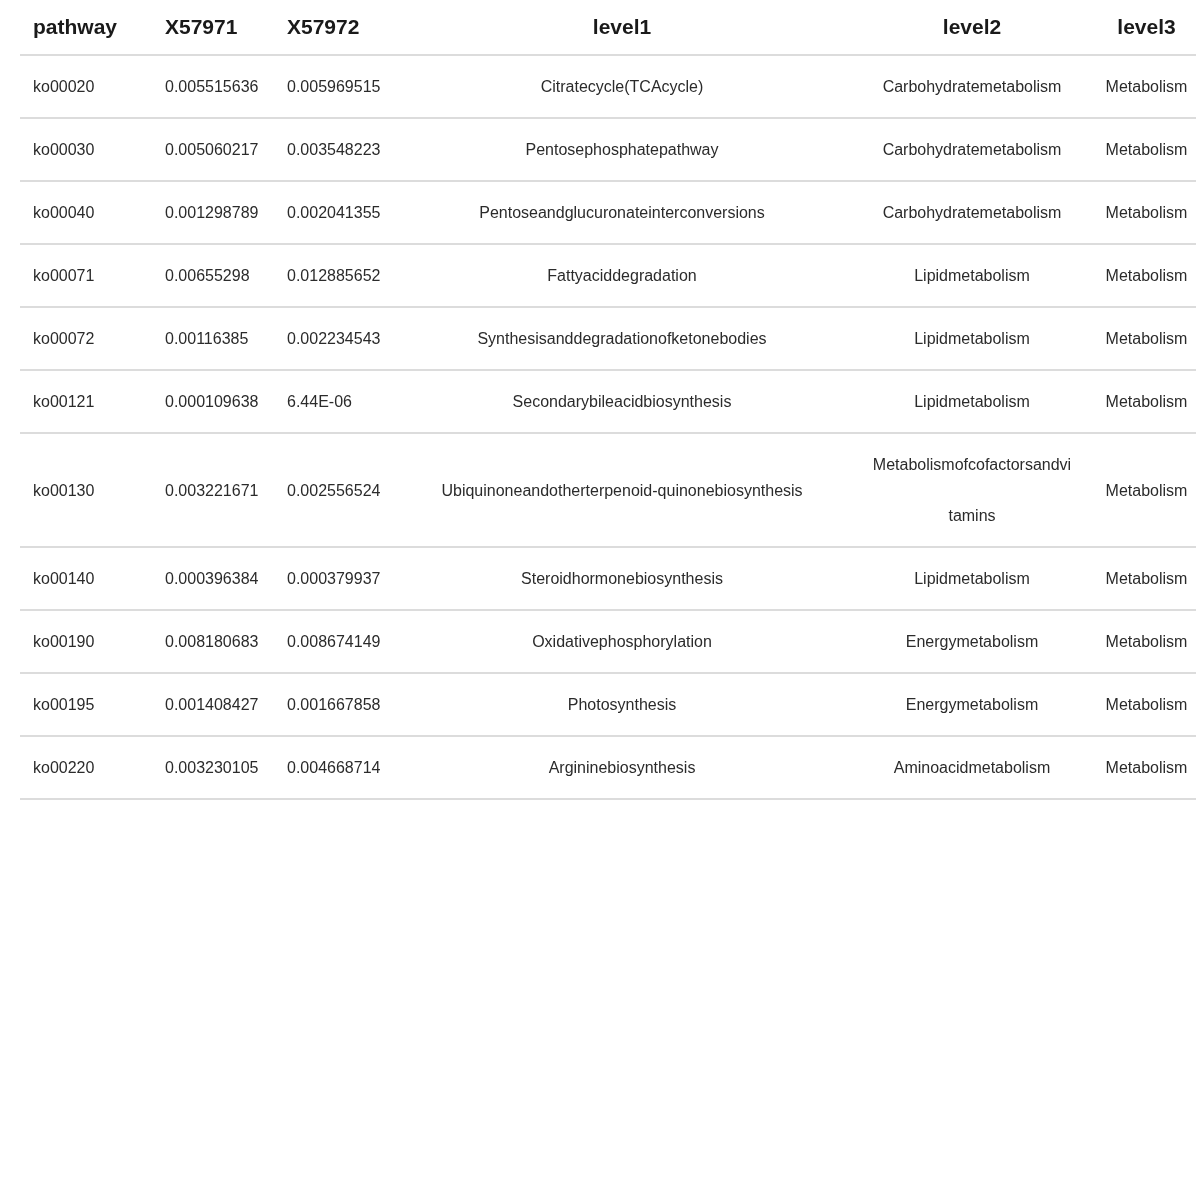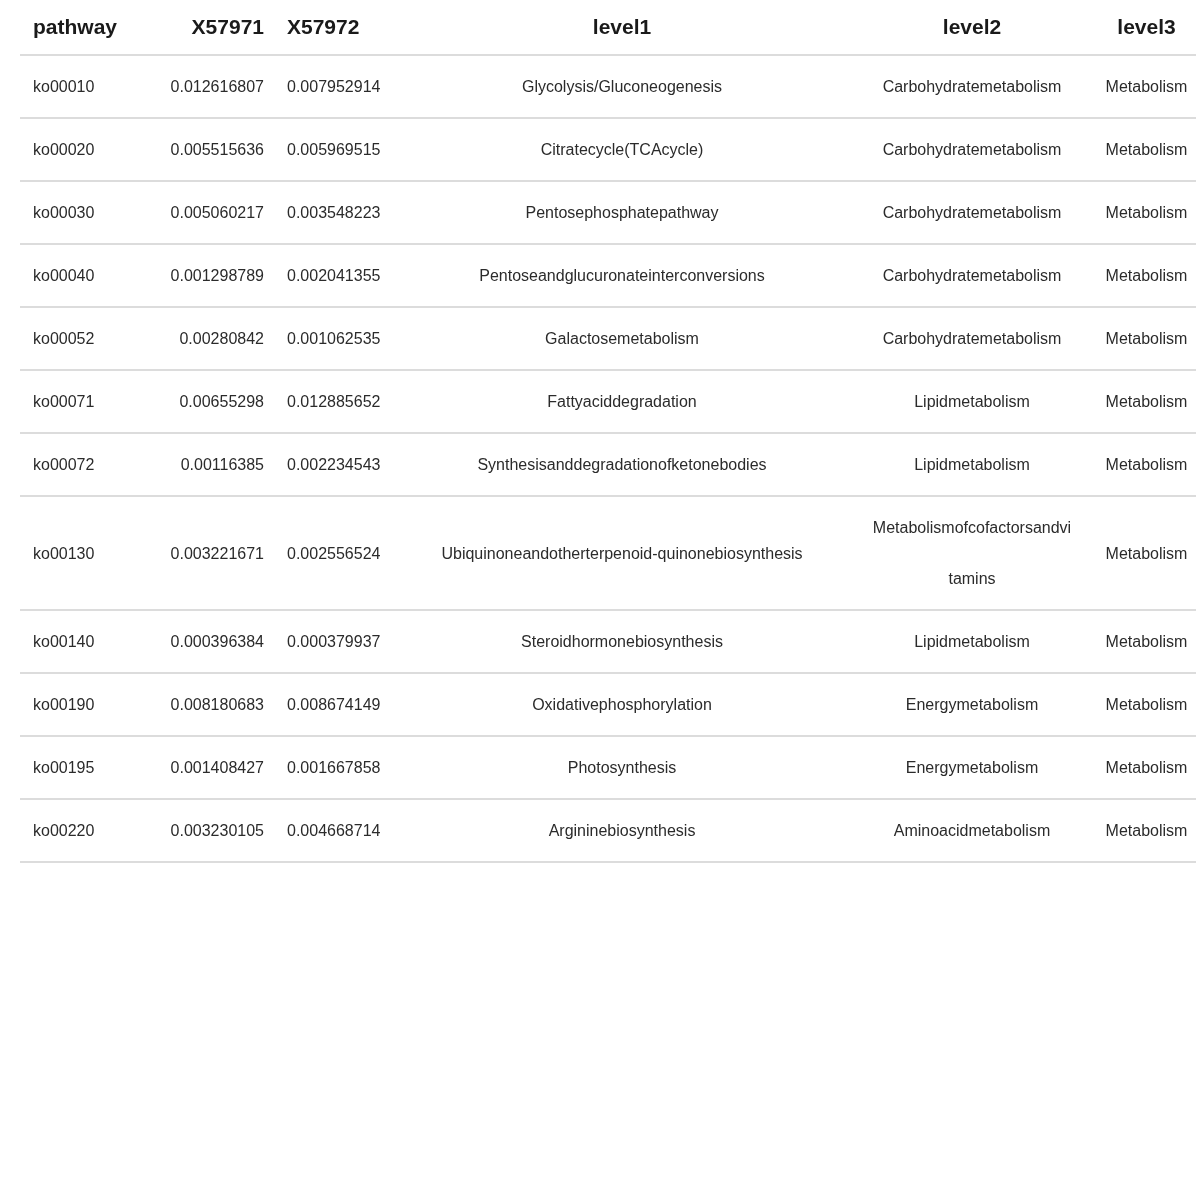--- a/index.html
+++ b/index.html
@@ -43,21 +43,21 @@
   }
   td {
     font-size: 16px;
     color: var(--cell-text);
     line-height: 51px;
     padding: 5px 8px;
   }
   .align-left   { text-align: left; }
   .align-center { text-align: center; }
   .col-pathway  { padding-left: 13px; }
-  .col-x57971   { padding-left: 15px; text-align: right; }
+  .col-x57971   { padding-left: 15px; }
   .col-x57972   { padding-left: 15px; }
   td.col-level2 { padding-left: 25px; padding-right: 25px; }
   .col-level3   { padding-left: 4px; padding-right: 4px; }
 </style>
 </head>
 <body>
 
 <div class="page">
   <table class="data-table">
     <colgroup>
@@ -73,28 +73,20 @@
         <th class="col-pathway align-left">pathway</th>
         <th class="col-x57971 align-left">X57971</th>
         <th class="col-x57972 align-left">X57972</th>
         <th class="col-level1 align-center">level1</th>
         <th class="col-level2 align-center">level2</th>
         <th class="col-level3 align-center">level3</th>
       </tr>
     </thead>
     <tbody id="table-body">
         <tr>
-          <td class="col-pathway align-left">ko00010</td>
-          <td class="col-x57971 align-left">0.012616807</td>
-          <td class="col-x57972 align-left">0.007952914</td>
-          <td class="col-level1 align-center">Glycolysis/Gluconeogenesis</td>
-          <td class="col-level2 align-center">Carbohydratemetabolism</td>
-          <td class="col-level3 align-center">Metabolism</td>
-        </tr>
-        <tr>
           <td class="col-pathway align-left">ko00020</td>
           <td class="col-x57971 align-left">0.005515636</td>
           <td class="col-x57972 align-left">0.005969515</td>
           <td class="col-level1 align-center">Citratecycle(TCAcycle)</td>
           <td class="col-level2 align-center">Carbohydratemetabolism</td>
           <td class="col-level3 align-center">Metabolism</td>
         </tr>
         <tr>
           <td class="col-pathway align-left">ko00030</td>
           <td class="col-x57971 align-left">0.005060217</td>
@@ -105,40 +97,40 @@
         </tr>
         <tr>
           <td class="col-pathway align-left">ko00040</td>
           <td class="col-x57971 align-left">0.001298789</td>
           <td class="col-x57972 align-left">0.002041355</td>
           <td class="col-level1 align-center">Pentoseandglucuronateinterconversions</td>
           <td class="col-level2 align-center">Carbohydratemetabolism</td>
           <td class="col-level3 align-center">Metabolism</td>
         </tr>
         <tr>
-          <td class="col-pathway align-left">ko00052</td>
-          <td class="col-x57971 align-left">0.00280842</td>
-          <td class="col-x57972 align-left">0.001062535</td>
-          <td class="col-level1 align-center">Galactosemetabolism</td>
-          <td class="col-level2 align-center">Carbohydratemetabolism</td>
-          <td class="col-level3 align-center">Metabolism</td>
-        </tr>
-        <tr>
           <td class="col-pathway align-left">ko00071</td>
           <td class="col-x57971 align-left">0.00655298</td>
           <td class="col-x57972 align-left">0.012885652</td>
           <td class="col-level1 align-center">Fattyaciddegradation</td>
           <td class="col-level2 align-center">Lipidmetabolism</td>
           <td class="col-level3 align-center">Metabolism</td>
         </tr>
         <tr>
           <td class="col-pathway align-left">ko00072</td>
           <td class="col-x57971 align-left">0.00116385</td>
           <td class="col-x57972 align-left">0.002234543</td>
           <td class="col-level1 align-center">Synthesisanddegradationofketonebodies</td>
+          <td class="col-level2 align-center">Lipidmetabolism</td>
+          <td class="col-level3 align-center">Metabolism</td>
+        </tr>
+        <tr>
+          <td class="col-pathway align-left">ko00121</td>
+          <td class="col-x57971 align-left">0.000109638</td>
+          <td class="col-x57972 align-left">6.44E-06</td>
+          <td class="col-level1 align-center">Secondarybileacidbiosynthesis</td>
           <td class="col-level2 align-center">Lipidmetabolism</td>
           <td class="col-level3 align-center">Metabolism</td>
         </tr>
         <tr>
           <td class="col-pathway align-left">ko00130</td>
           <td class="col-x57971 align-left">0.003221671</td>
           <td class="col-x57972 align-left">0.002556524</td>
           <td class="col-level1 align-center">Ubiquinoneandotherterpenoid-quinonebiosynthesis</td>
           <td class="col-level2 align-center">Metabolismofcofactorsandvitamins</td>
           <td class="col-level3 align-center">Metabolism</td>

